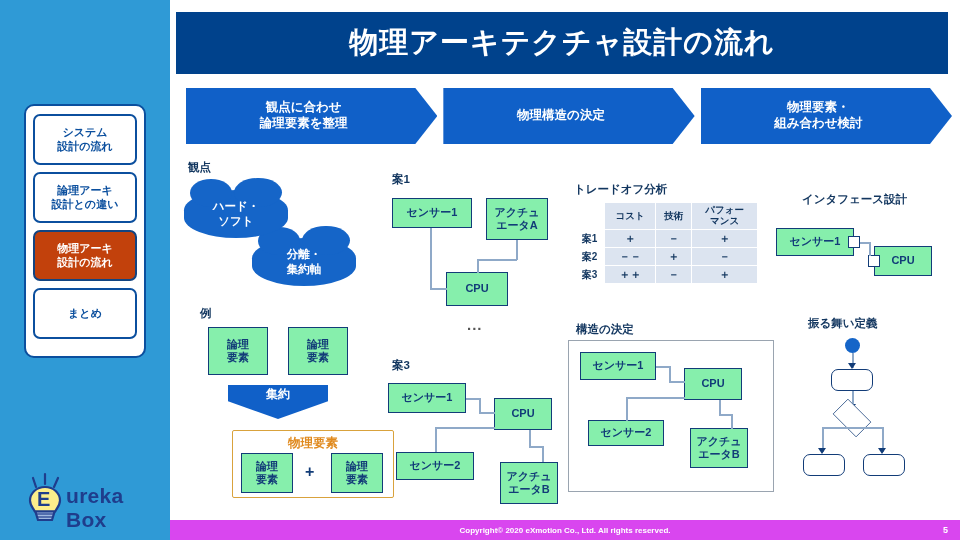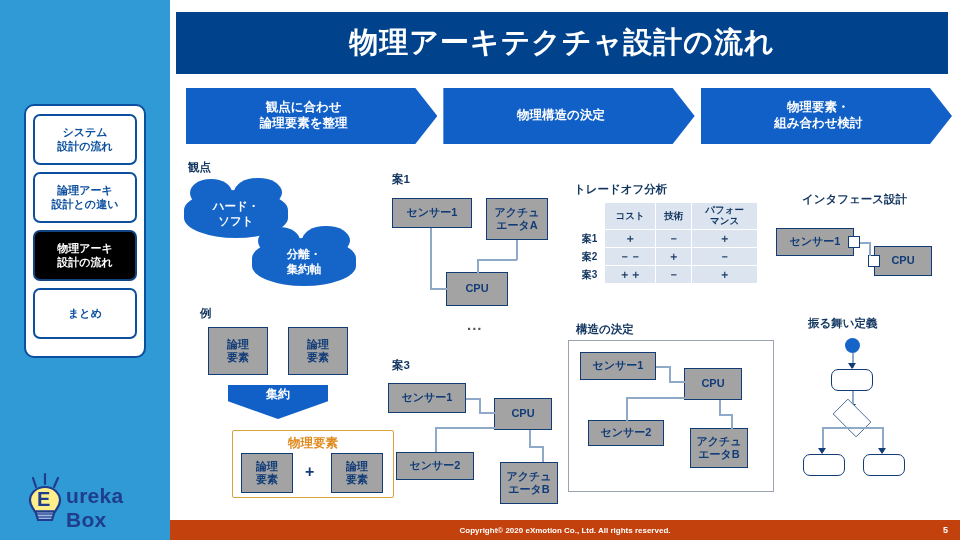--- a/index.html
+++ b/index.html
@@ -27,21 +27,21 @@
   }
   .nav-item {
     border: 2px solid #0B4F9E; border-radius: 7px;
     background: #ffffff; color: #0B4F9E;
     font-size: 11px; font-weight: bold; line-height: 1.25;
     text-align: center;
     display: flex; align-items: center; justify-content: center;
     height: 51px;
     white-space: pre-line;
   }
-  .nav-item.active { background: #000000; color: #ffffff; border-color: #124481; }
+  .nav-item.active { background: #c2410c; color: #ffffff; border-color: #124481; }
 
   
   .logo { position: absolute; left: 20px; top: 470px; width: 140px; height: 56px; }
   .logo-text {
     position: absolute; left: 46px; top: 14px;
     font-size: 21px; font-weight: bold; color: #1F3D8C;
     letter-spacing: .3px;
   }
 
   
@@ -68,21 +68,21 @@
     clip-path: polygon(0 0, calc(100% - 22px) 0, 100% 50%, calc(100% - 22px) 100%, 0 100%);
     padding-right: 16px;
   }
 
   
   .sec-label {
     position: absolute; font-size: 11.5px; font-weight: bold; color: #12365F;
     white-space: nowrap;
   }
   .box {
-    position: absolute; border: 1.6px solid #123C78; background: #a3a3a3;
+    position: absolute; border: 1.6px solid #123C78; background: #86efac;
     color: #123C78; font-size: 11px; font-weight: bold;
     display: flex; align-items: center; justify-content: center;
     text-align: center; line-height: 1.2; white-space: pre-line;
   }
   .conn { position: absolute; background: #8FA9C8; }
   .conn.h { height: 1.6px; }
   .conn.v { width: 1.6px; }
 
   
   .cloud {
@@ -173,21 +173,21 @@
 
   
   .dots {
     position: absolute; font-size: 15px; font-weight: bold; color: #555;
     letter-spacing: 1px;
   }
 
   
   .footer {
     position: absolute; left: 170px; bottom: 0; width: 790px; height: 20px;
-    background: #c2410c; color: #ffffff;
+    background: #d946ef; color: #ffffff;
     display: flex; align-items: center; justify-content: center;
     font-size: 8px; font-weight: bold;
   }
   .footer .pg {
     position: absolute; right: 12px; font-size: 9px; font-weight: bold;
   }
 </style>
 </head>
 <body>
 

